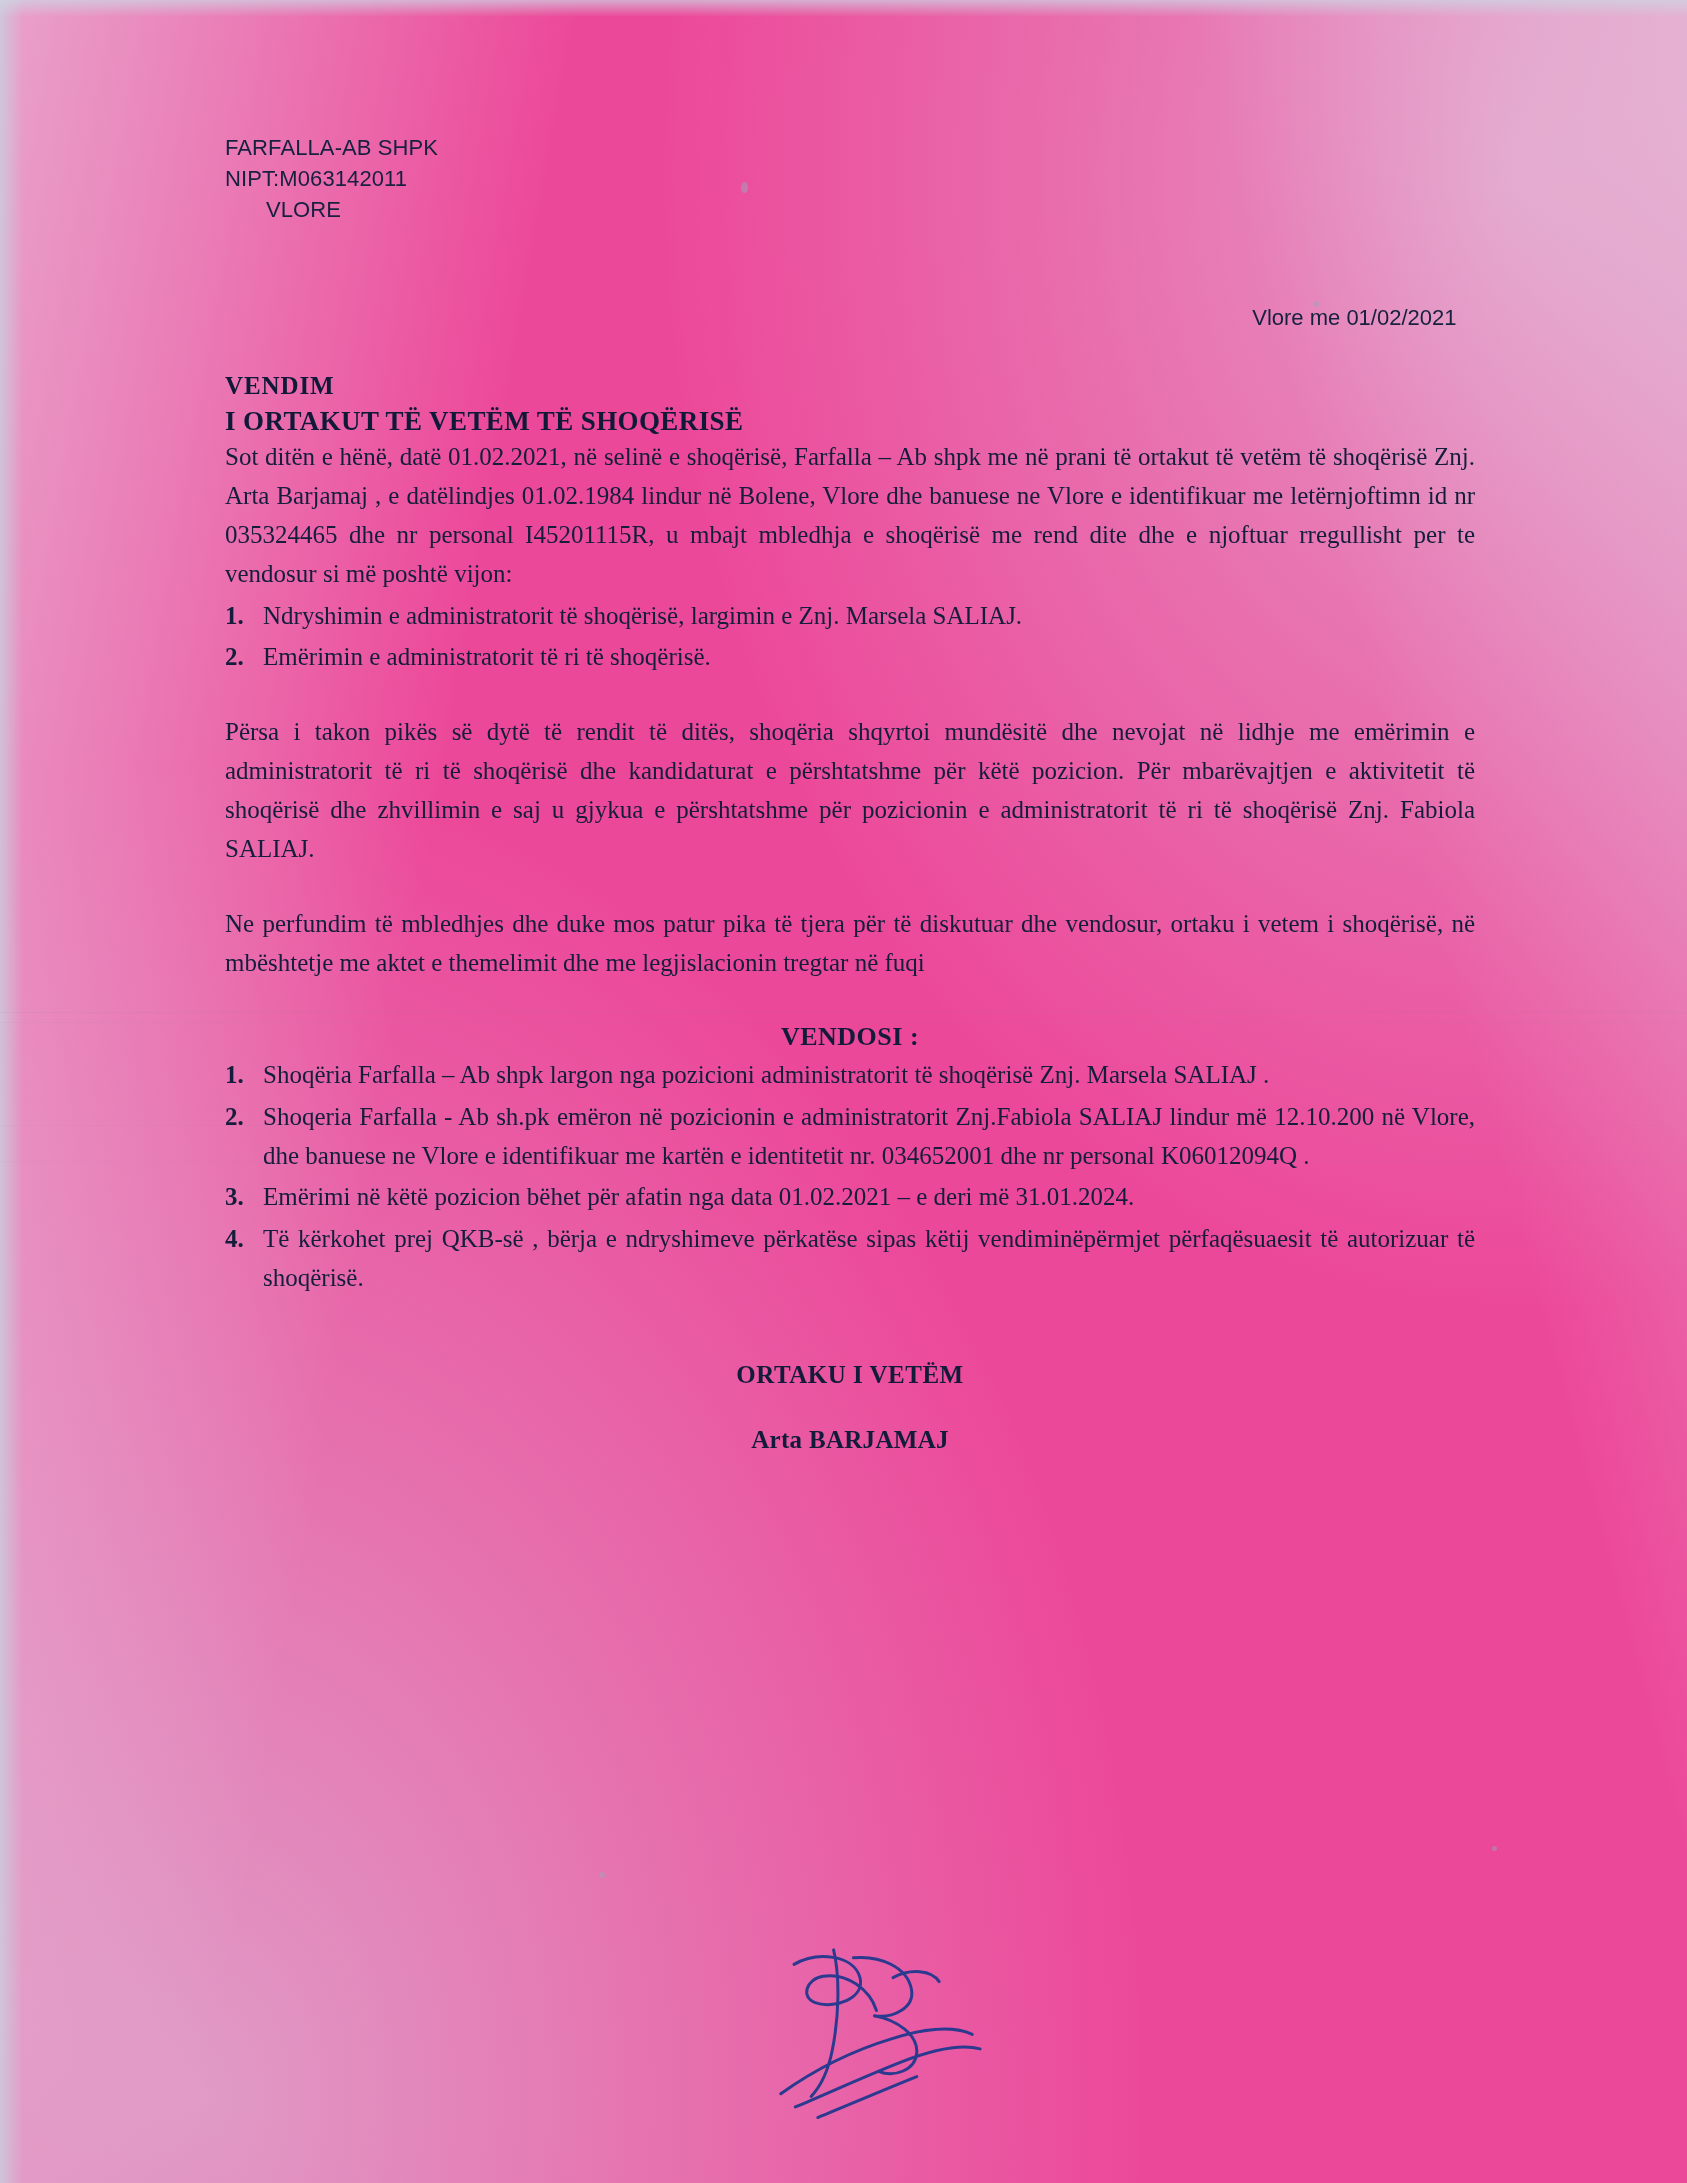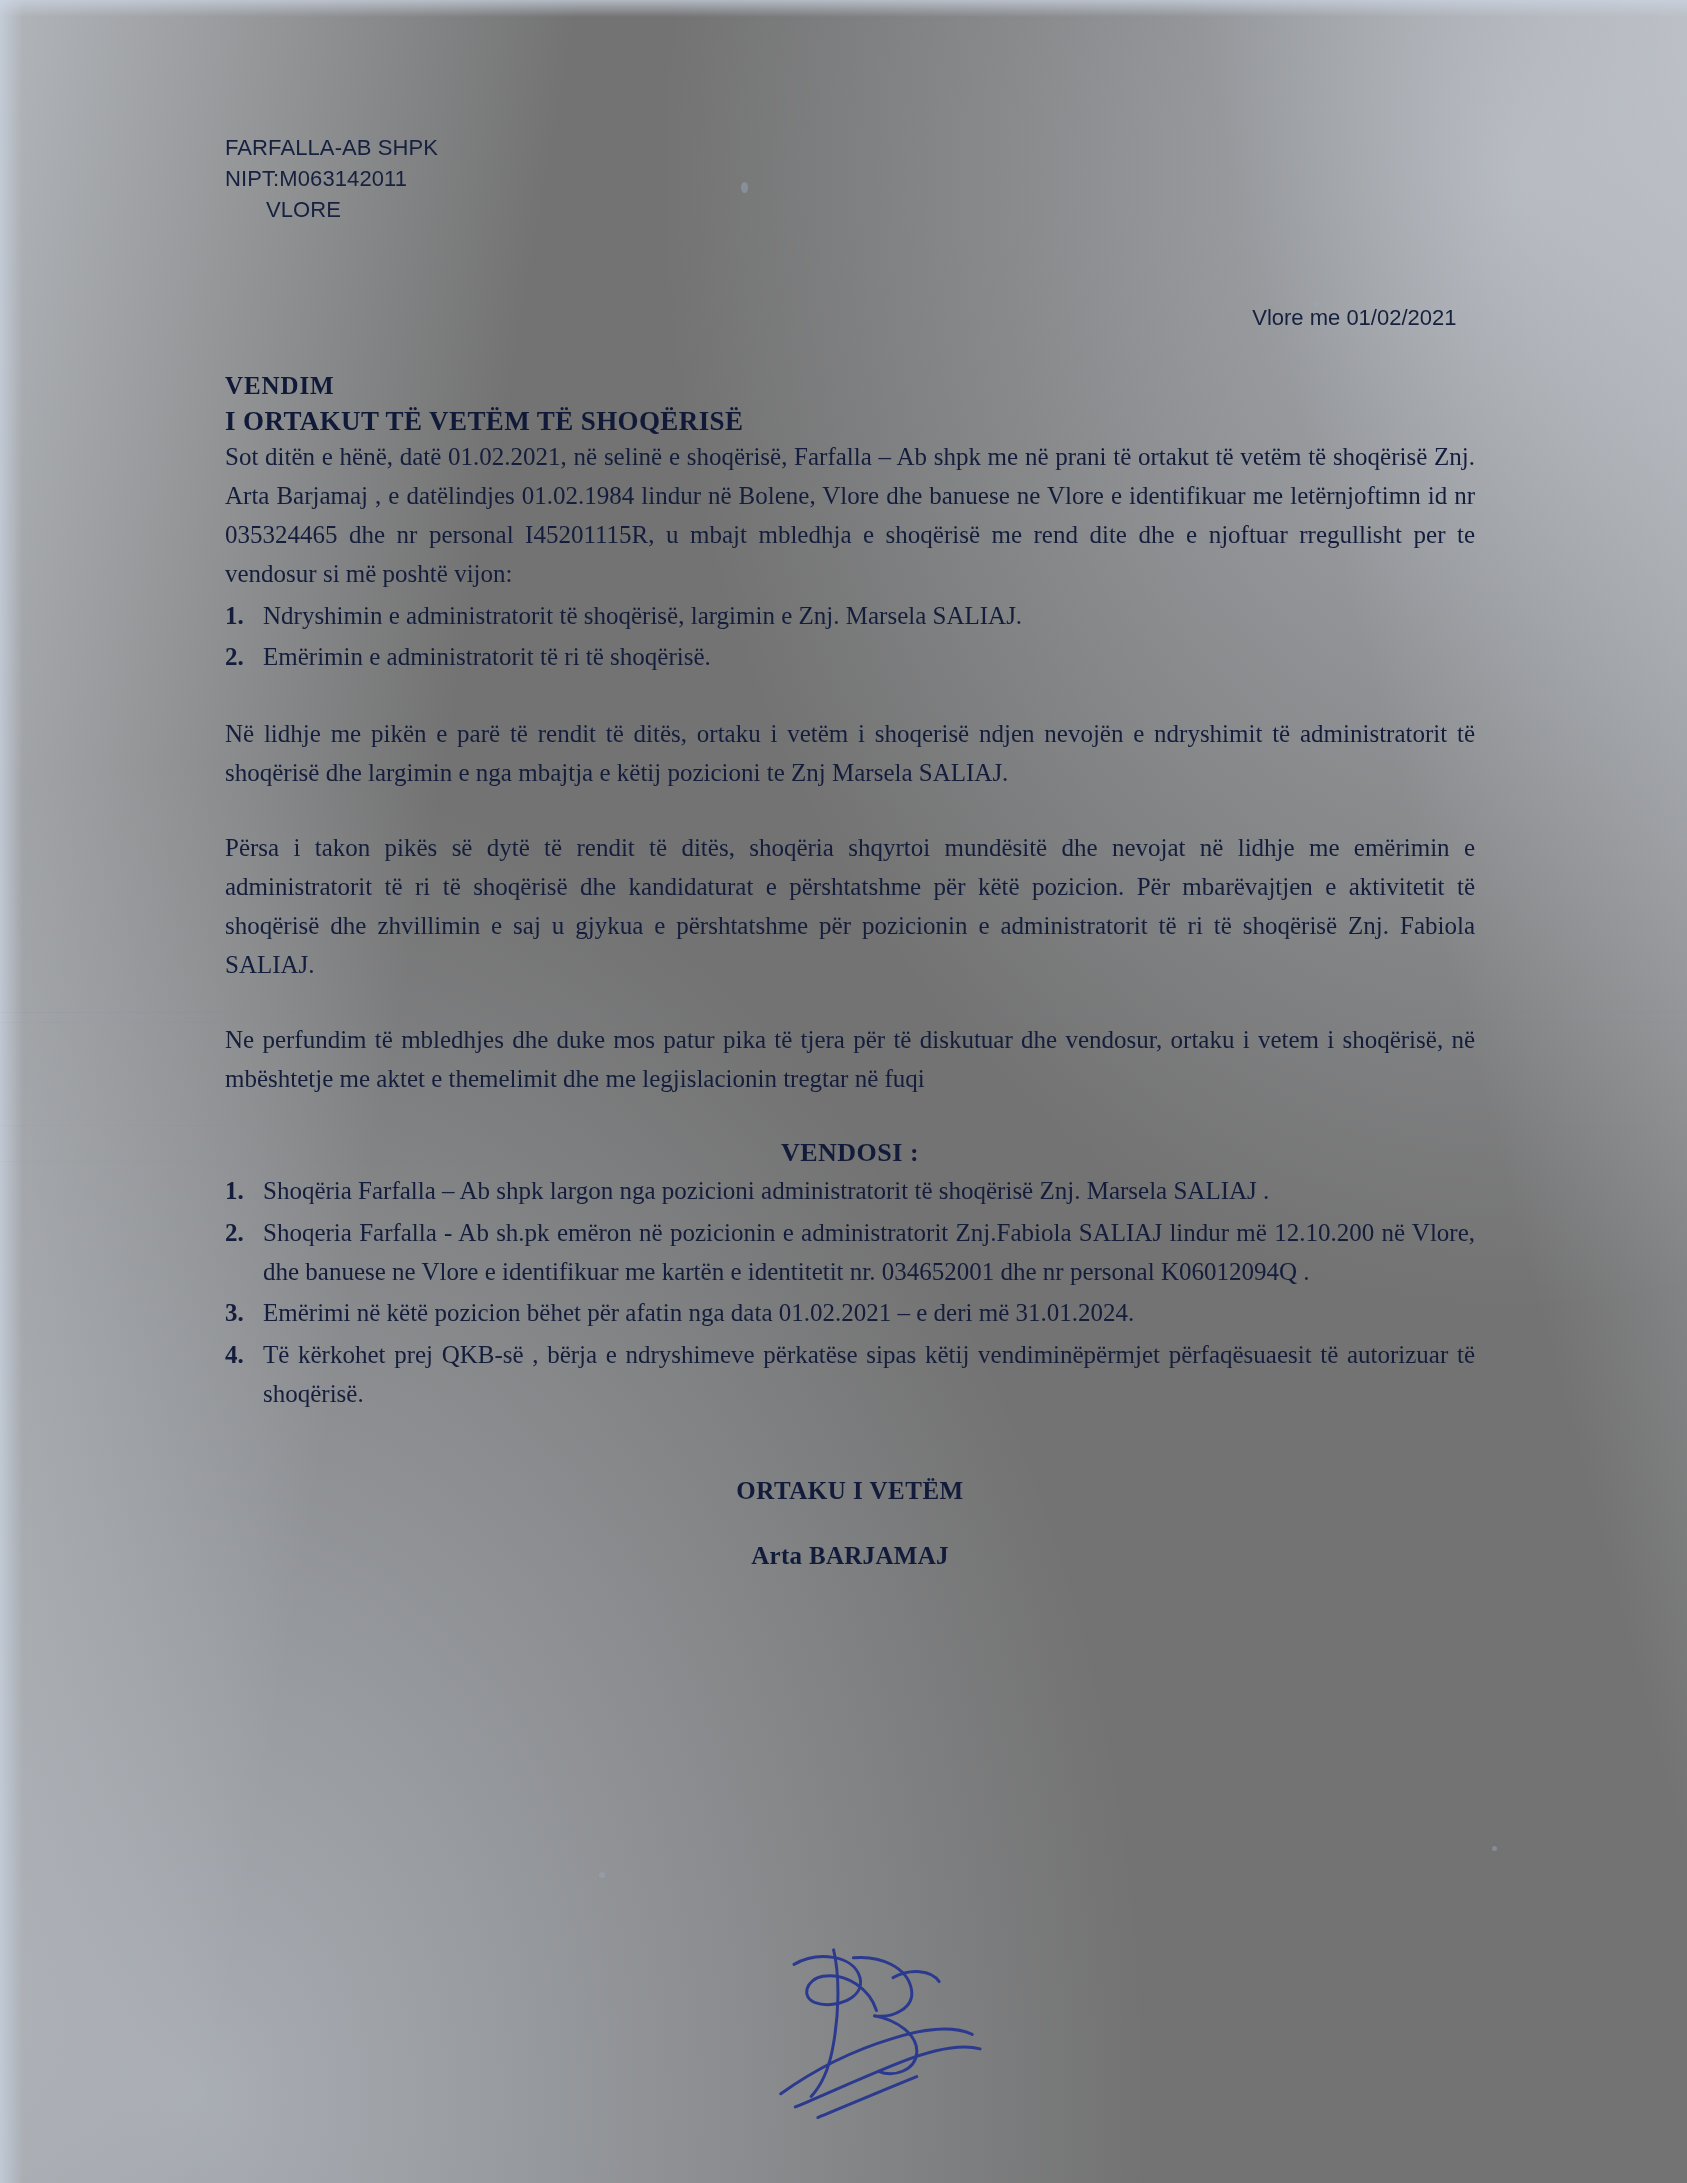--- a/index.html
+++ b/index.html
@@ -4,21 +4,21 @@
 <style>
   html, body {
     margin: 0;
     padding: 0;
     background: #ffffff;
   }
   .page {
     position: relative;
     width: 1687px;
     height: 2183px;
-    background: #737373;
+    background: #ec4899;
     overflow: hidden;
     font-family: "Liberation Serif", serif;
     color: #121c3a;
   }
   
   .paper-tint {
     position: absolute;
     inset: 0;
     background:
       linear-gradient(100deg, rgba(230,236,244,0.55) 0%, rgba(255,255,255,0) 28%),
@@ -204,21 +204,20 @@
       <li>
         <span class="num">1.</span>
         <span class="txt">Ndryshimin e administratorit të shoqërisë, largimin e Znj. Marsela SALIAJ.</span>
       </li>
       <li>
         <span class="num">2.</span>
         <span class="txt">Emërimin e administratorit të ri të shoqërisë.</span>
       </li>
     </ol>
 
-    <p class="body para-gap" style="margin-top:38px;">Në lidhje me pikën e parë të rendit të ditës, ortaku i vetëm i shoqerisë ndjen nevojën e ndryshimit të administratorit të shoqërisë dhe largimin e   nga mbajtja e këtij pozicioni te Znj Marsela SALIAJ.</p>
 
     <p class="body para-gap" style="margin-top:36px;">Përsa i takon pikës së dytë të rendit të ditës, shoqëria shqyrtoi mundësitë dhe nevojat në lidhje me emërimin e administratorit të ri të shoqërisë dhe kandidaturat e përshtatshme për këtë pozicion. Për mbarëvajtjen e aktivitetit të shoqërisë dhe zhvillimin e saj u gjykua e përshtatshme për pozicionin e administratorit të ri të shoqërisë Znj. Fabiola  SALIAJ.</p>
 
     <p class="body para-gap" style="margin-top:36px;">Ne perfundim të mbledhjes dhe duke mos patur pika të tjera për të diskutuar dhe vendosur, ortaku i vetem i shoqërisë, në mbështetje  me aktet e themelimit dhe me legjislacionin tregtar në fuqi</p>
 
     <div class="decided-head">VENDOSI :</div>
 
     <ol class="list list-decided">
       <li>
         <span class="num">1.</span>

